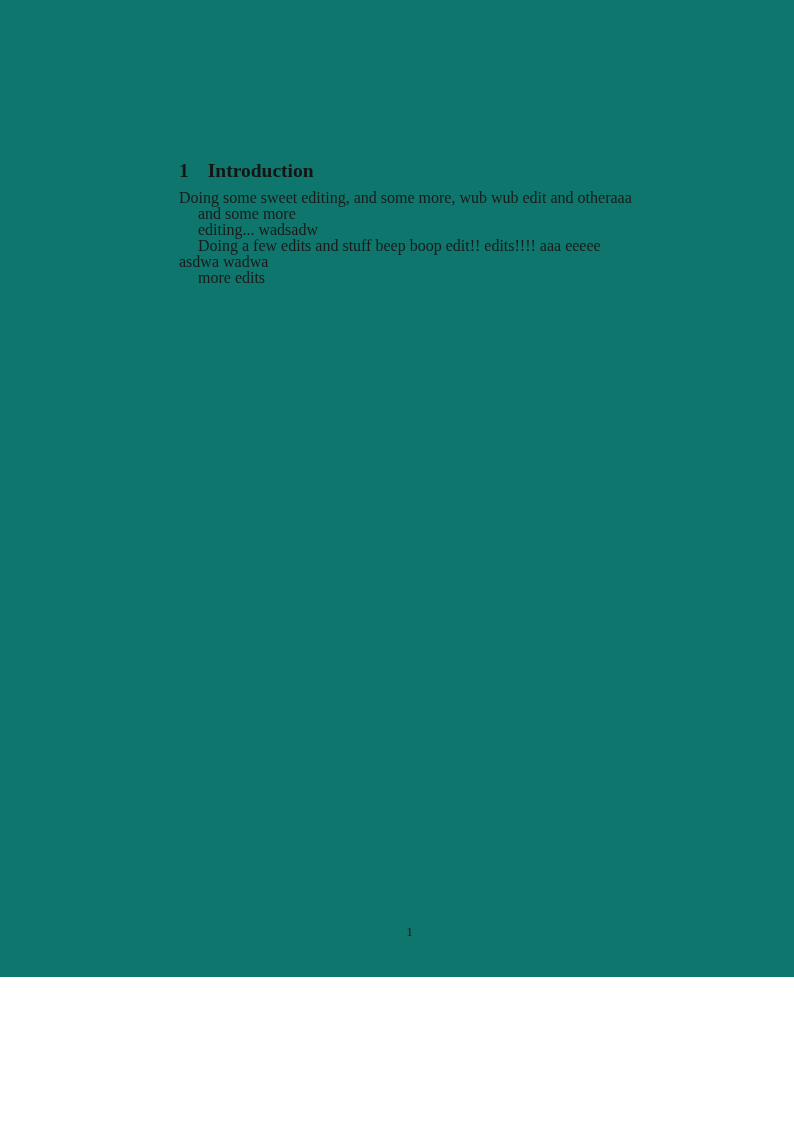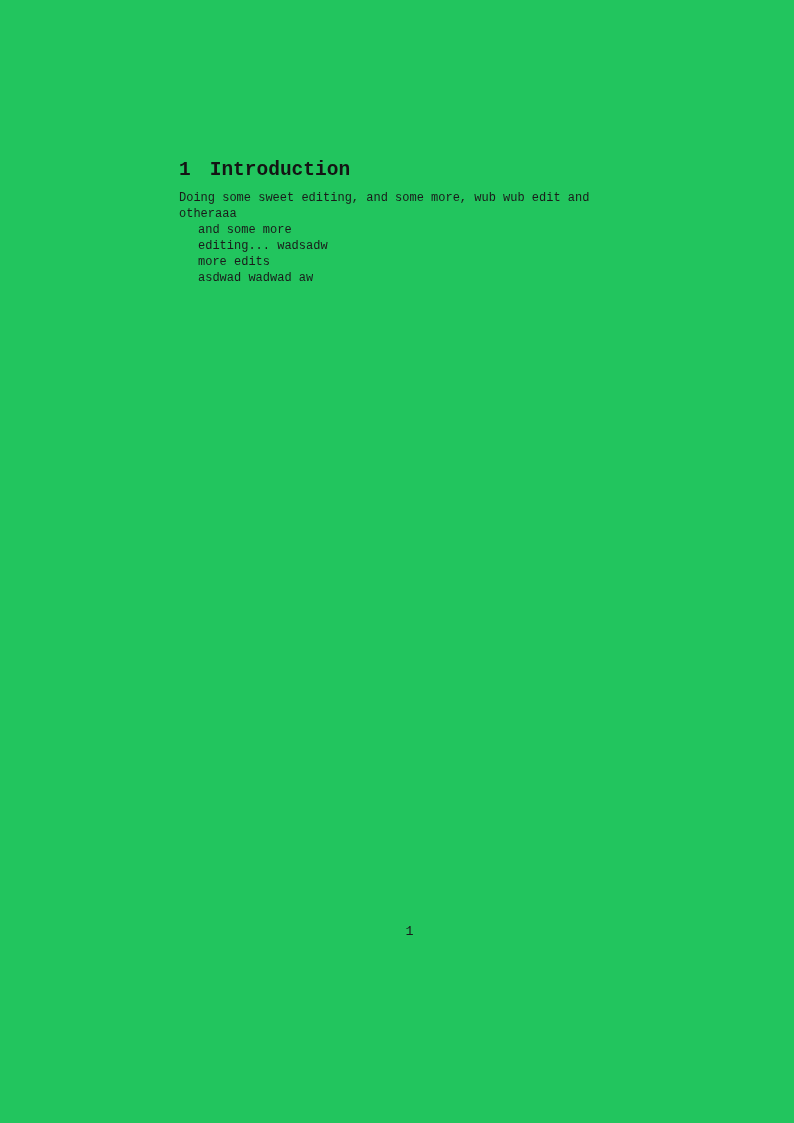--- a/index.html
+++ b/index.html
@@ -3,23 +3,23 @@
 <meta charset="utf-8">
 <style>
   html, body {
     margin: 0;
     padding: 0;
     background: #ffffff;
   }
   .page {
     position: relative;
     width: 794px;
-    height: 1123px;
-    background: #22c55e;
-    font-family: Liberation Mono, monospace;
+    height: 977px;
+    background: #0f766e;
+    font-family: Liberation Serif, serif;
     color: #1a1a1a;
     overflow: hidden;
   }
   .content {
     position: absolute;
     left: 179px;
     top: 159px;
     width: 461px;
   }
   .section-heading {
@@ -29,21 +29,21 @@
     line-height: 23px;
     font-weight: bold;
     color: #141414;
   }
   .sec-num {
     display: inline-block;
     margin-right: 19px;
   }
   .body-text {
     margin-top: 8px;
-    font-size: 12px;
+    font-size: 16px;
     line-height: 16px;
   }
   .para {
     margin: 0;
     padding: 0;
     text-indent: 19px;
   }
   .para.first {
     text-indent: 0;
   }
@@ -62,18 +62,18 @@
 
 <div class="page">
   <div class="content">
     <h1 class="section-heading">
       <span class="sec-num">1</span><span class="sec-title">Introduction</span>
     </h1>
     <div class="body-text">
       <p class="para first">Doing some sweet editing, and some more, wub wub edit and otheraaa</p>
       <p class="para">and some more</p>
       <p class="para">editing... wadsadw</p>
+      <p class="para">Doing a few edits and stuff beep boop edit!! edits!!!! aaa eeeee asdwa wadwa</p>
       <p class="para">more edits</p>
-      <p class="para">asdwad wadwad aw</p>
     </div>
   </div>
   <div class="page-number">1</div>
 </div>
 
 </body></html>

